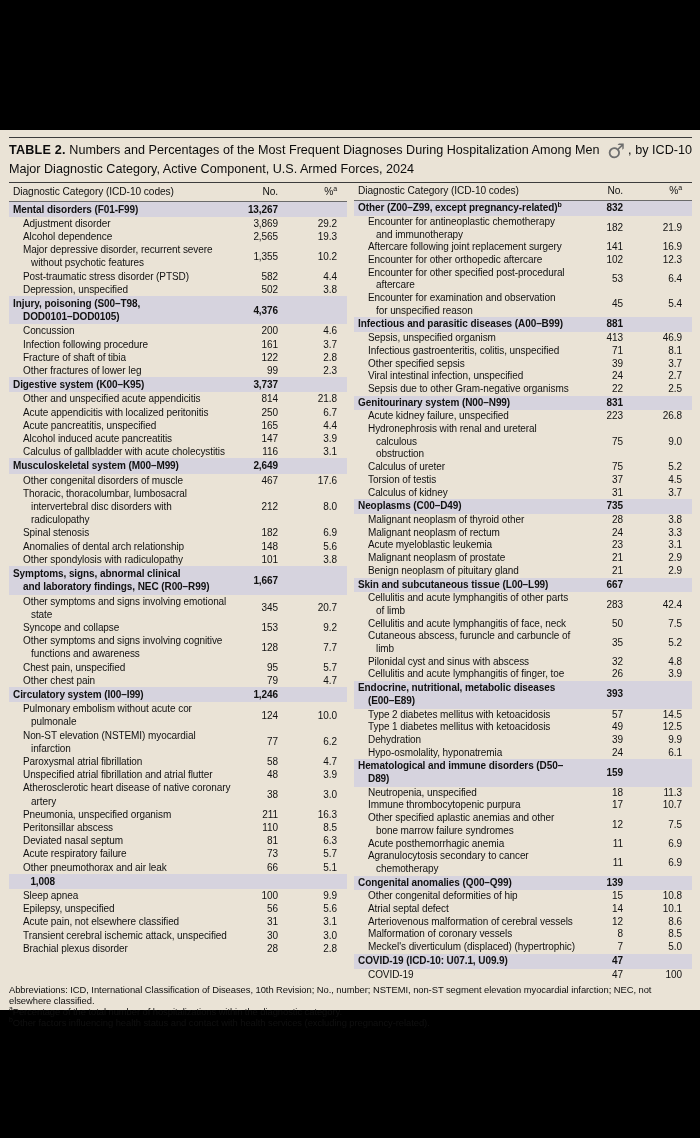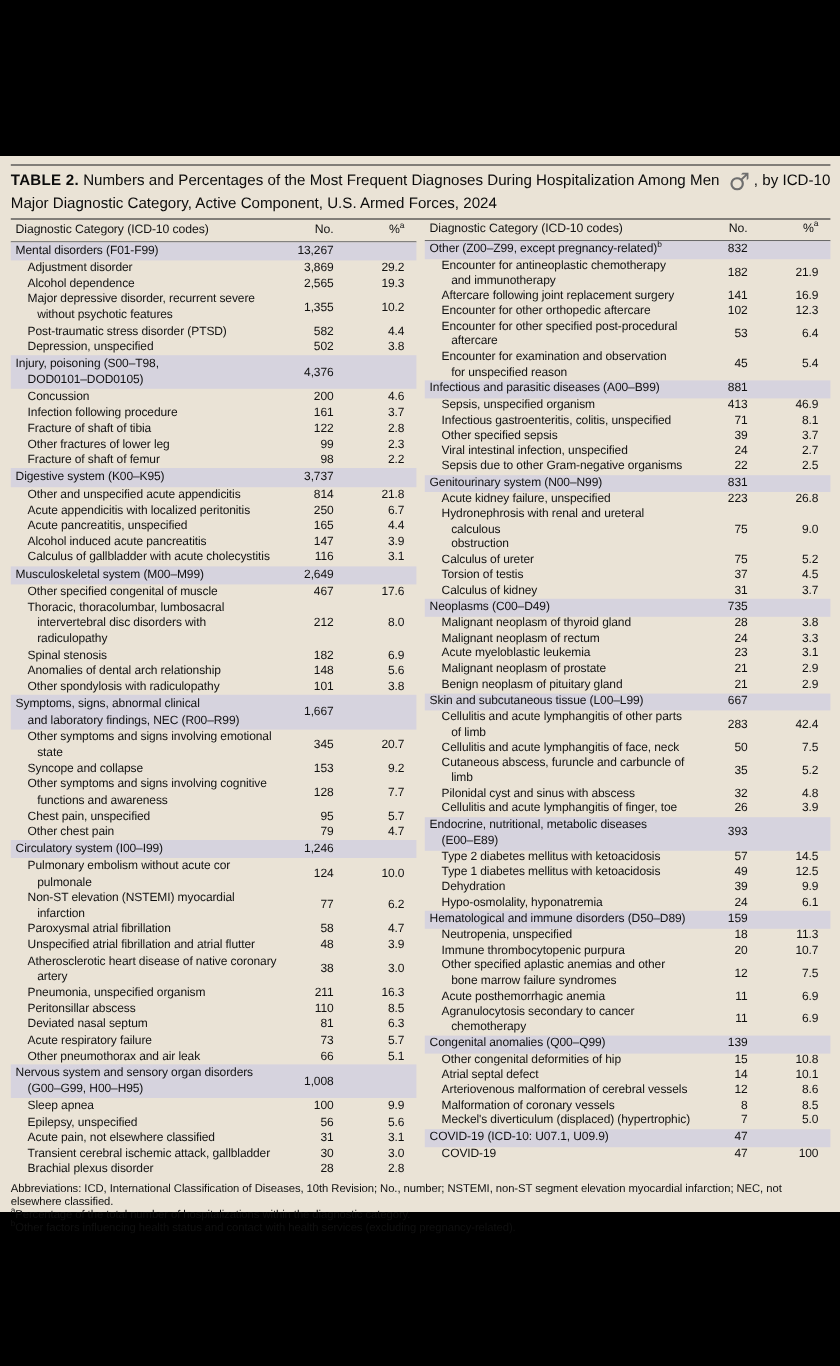--- a/index.html
+++ b/index.html
@@ -26,21 +26,21 @@
   .half{flex:1;min-width:0;}
   .gap{width:7px;flex:none;}
   .row{display:flex;align-items:center;font-size:10px;letter-spacing:-0.08px;}
   .half-left .row{line-height:13.2px;}
   .half-right .row{line-height:12.7px;}
   .row .label{flex:1;white-space:pre-line;min-width:0;}
   .row .no{width:46px;flex:none;text-align:right;padding-right:9px;}
   .row .pct{width:50px;flex:none;text-align:right;padding-right:10px;}
   .row.head{font-size:10.2px;padding:2px 0;border-bottom:1px solid #6a6a6a;}
   .row.head .label{padding-left:4px;}
-  .row.cat{background:#D6D3DE;font-weight:normal;padding:1px 0;}
+  .row.cat{background:#D6D3DE;font-weight:bold;padding:1px 0;}
   .row.cat .label{padding-left:14px;text-indent:-10px;}
   .row.item .label{padding-left:22px;text-indent:-8px;}
   sup{font-size:7px;line-height:0;}
   .footnotes{margin-top:4px;font-size:9.4px;line-height:10.8px;color:#101010;letter-spacing:-0.05px;}
   .footnotes p{margin:0;}
   .footnotes sup{font-size:6.8px;}
 </style>
 </head>
 <body>
 
@@ -108,25 +108,20 @@
           <div class="row item">
             <span class="label">Fracture of shaft of tibia</span>
             <span class="no">122</span>
             <span class="pct">2.8</span>
           </div>
           <div class="row item">
             <span class="label">Other fractures of lower leg</span>
             <span class="no">99</span>
             <span class="pct">2.3</span>
           </div>
-          <div class="row item">
-            <span class="label">Fracture of shaft of femur</span>
-            <span class="no">98</span>
-            <span class="pct">2.2</span>
-          </div>
           <div class="row cat">
             <span class="label">Digestive system (K00–K95)</span>
             <span class="no">3,737</span>
             <span class="pct"></span>
           </div>
           <div class="row item">
             <span class="label">Other and unspecified acute appendicitis</span>
             <span class="no">814</span>
             <span class="pct">21.8</span>
           </div>
@@ -149,21 +144,21 @@
             <span class="label">Calculus of gallbladder with acute cholecystitis</span>
             <span class="no">116</span>
             <span class="pct">3.1</span>
           </div>
           <div class="row cat">
             <span class="label">Musculoskeletal system (M00–M99)</span>
             <span class="no">2,649</span>
             <span class="pct"></span>
           </div>
           <div class="row item">
-            <span class="label">Other specified congenital of muscle</span>
+            <span class="label">Other congenital disorders of muscle</span>
             <span class="no">467</span>
             <span class="pct">17.6</span>
           </div>
           <div class="row item">
             <span class="label">Thoracic, thoracolumbar, lumbosacral
 intervertebral disc disorders with radiculopathy</span>
             <span class="no">212</span>
             <span class="pct">8.0</span>
           </div>
           <div class="row item">
@@ -264,42 +259,40 @@
             <span class="label">Acute respiratory failure</span>
             <span class="no">73</span>
             <span class="pct">5.7</span>
           </div>
           <div class="row item">
             <span class="label">Other pneumothorax and air leak</span>
             <span class="no">66</span>
             <span class="pct">5.1</span>
           </div>
           <div class="row cat">
-            <span class="label">Nervous system and sensory organ disorders
-(G00–G99, H00–H95)</span>
             <span class="no">1,008</span>
             <span class="pct"></span>
           </div>
           <div class="row item">
             <span class="label">Sleep apnea</span>
             <span class="no">100</span>
             <span class="pct">9.9</span>
           </div>
           <div class="row item">
             <span class="label">Epilepsy, unspecified</span>
             <span class="no">56</span>
             <span class="pct">5.6</span>
           </div>
           <div class="row item">
             <span class="label">Acute pain, not elsewhere classified</span>
             <span class="no">31</span>
             <span class="pct">3.1</span>
           </div>
           <div class="row item">
-            <span class="label">Transient cerebral ischemic attack, gallbladder</span>
+            <span class="label">Transient cerebral ischemic attack, unspecified</span>
             <span class="no">30</span>
             <span class="pct">3.0</span>
           </div>
           <div class="row item">
             <span class="label">Brachial plexus disorder</span>
             <span class="no">28</span>
             <span class="pct">2.8</span>
           </div>
         </div>
     </div>
@@ -406,21 +399,21 @@
             <span class="label">Calculus of kidney</span>
             <span class="no">31</span>
             <span class="pct">3.7</span>
           </div>
           <div class="row cat">
             <span class="label">Neoplasms (C00–D49)</span>
             <span class="no">735</span>
             <span class="pct"></span>
           </div>
           <div class="row item">
-            <span class="label">Malignant neoplasm of thyroid gland</span>
+            <span class="label">Malignant neoplasm of thyroid other</span>
             <span class="no">28</span>
             <span class="pct">3.8</span>
           </div>
           <div class="row item">
             <span class="label">Malignant neoplasm of rectum</span>
             <span class="no">24</span>
             <span class="pct">3.3</span>
           </div>
           <div class="row item">
             <span class="label">Acute myeloblastic leukemia</span>
@@ -499,21 +492,21 @@
             <span class="no">159</span>
             <span class="pct"></span>
           </div>
           <div class="row item">
             <span class="label">Neutropenia, unspecified</span>
             <span class="no">18</span>
             <span class="pct">11.3</span>
           </div>
           <div class="row item">
             <span class="label">Immune thrombocytopenic purpura</span>
-            <span class="no">20</span>
+            <span class="no">17</span>
             <span class="pct">10.7</span>
           </div>
           <div class="row item">
             <span class="label">Other specified aplastic anemias and other
 bone marrow failure syndromes</span>
             <span class="no">12</span>
             <span class="pct">7.5</span>
           </div>
           <div class="row item">
             <span class="label">Acute posthemorrhagic anemia</span>

